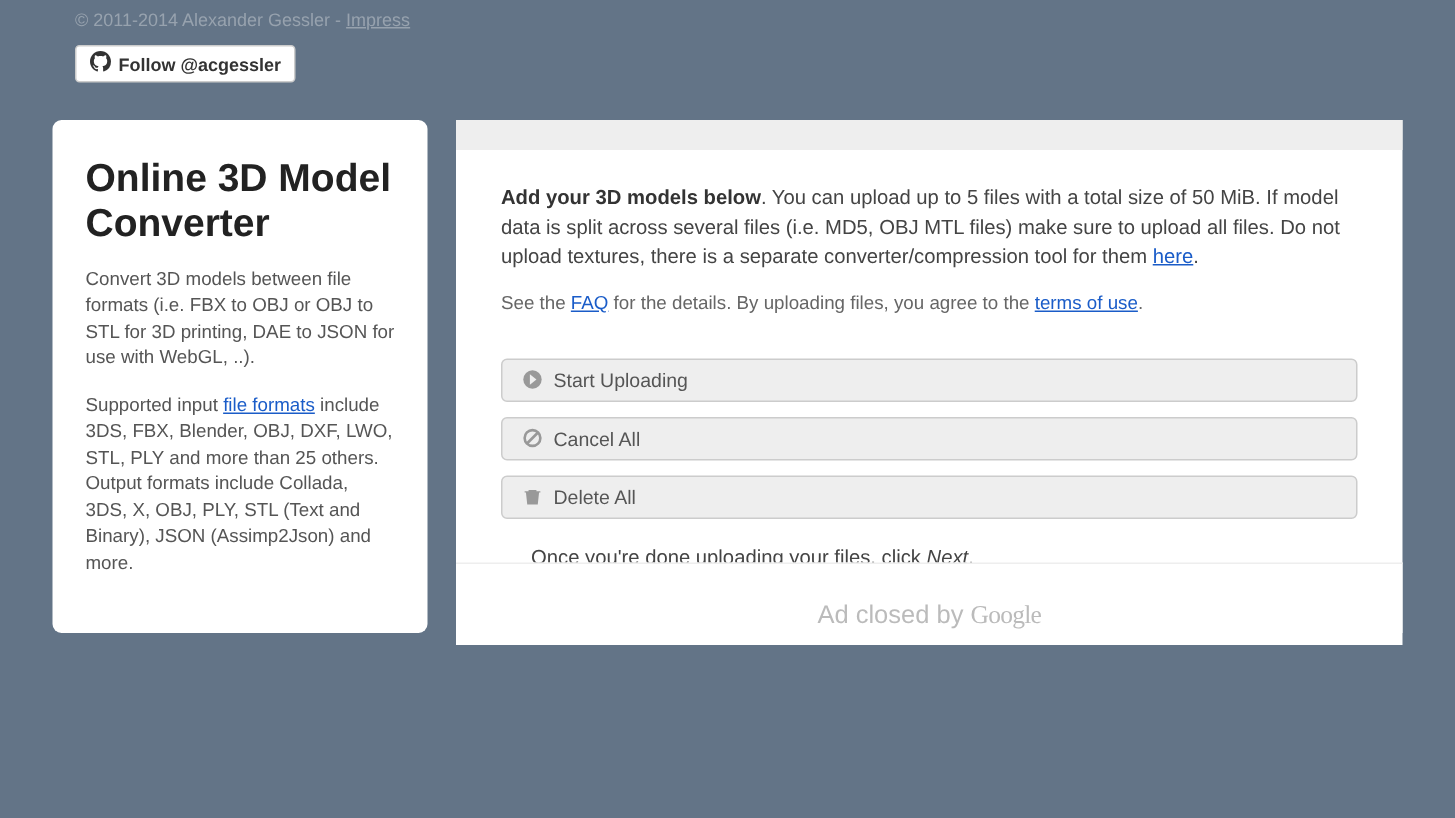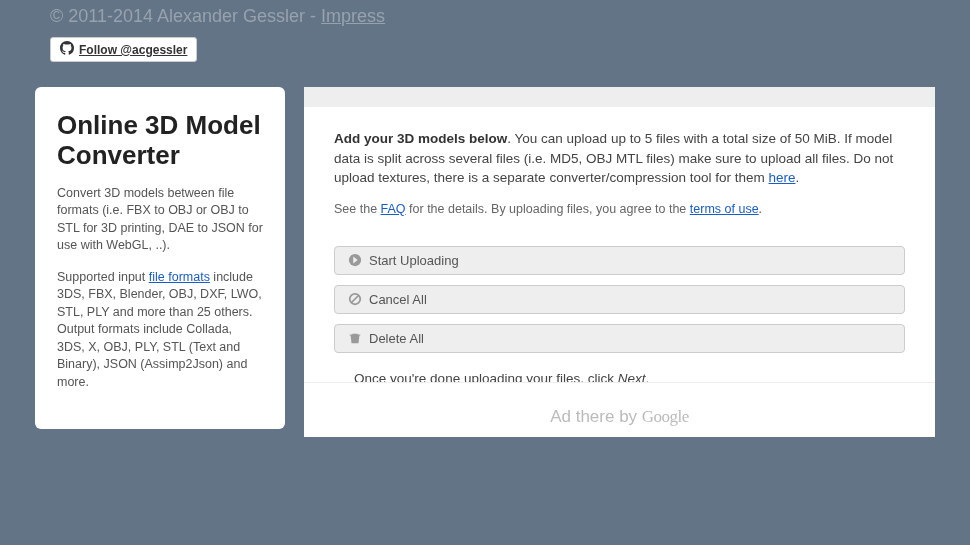--- a/index.html
+++ b/index.html
@@ -8,37 +8,36 @@
     background: #637487;
     width: 970px;
     height: 545px;
     overflow: hidden;
     font-size: 13px;
     color: #555;
   }
   .topbar {
     padding: 6px 50px 4px;
     color: #97a2ae;
-    font-size: 18px;
+    font-size: 12px;
   }
   .topbar a { color: #97a2ae; text-decoration: underline; }
   .follow-btn {
     margin: 6px 0 0 50px;
     display: inline-flex;
     align-items: center;
     gap: 5px;
     background: #fff;
     border: 1px solid #ccc;
     border-radius: 3px;
     padding: 3px 9px;
     font-size: 12px;
     font-weight: bold;
     color: #333;
     cursor: pointer;
-    text-decoration: underline;
   }
   .follow-btn svg { width: 14px; height: 14px; }
   .columns {
     display: flex;
     gap: 19px;
     padding: 25px 35px 0;
   }
   .sidebar {
     width: 250px;
     background: #fff;
@@ -209,19 +208,19 @@
         </span>
         <span>Delete All</span>
       </button>
     </div>
 
     <p class="doneline">
       <span>Once you're done uploading your files, click </span><i>Next</i><span>.</span>
     </p>
 
     <div class="adbar">
-      <span>Ad there by </span><span class="g">Google</span>
+      <span>Ad closed by </span><span class="g">Google</span>
     </div>
   </main>
 </div>
 
 
 
 
 </body></html>

